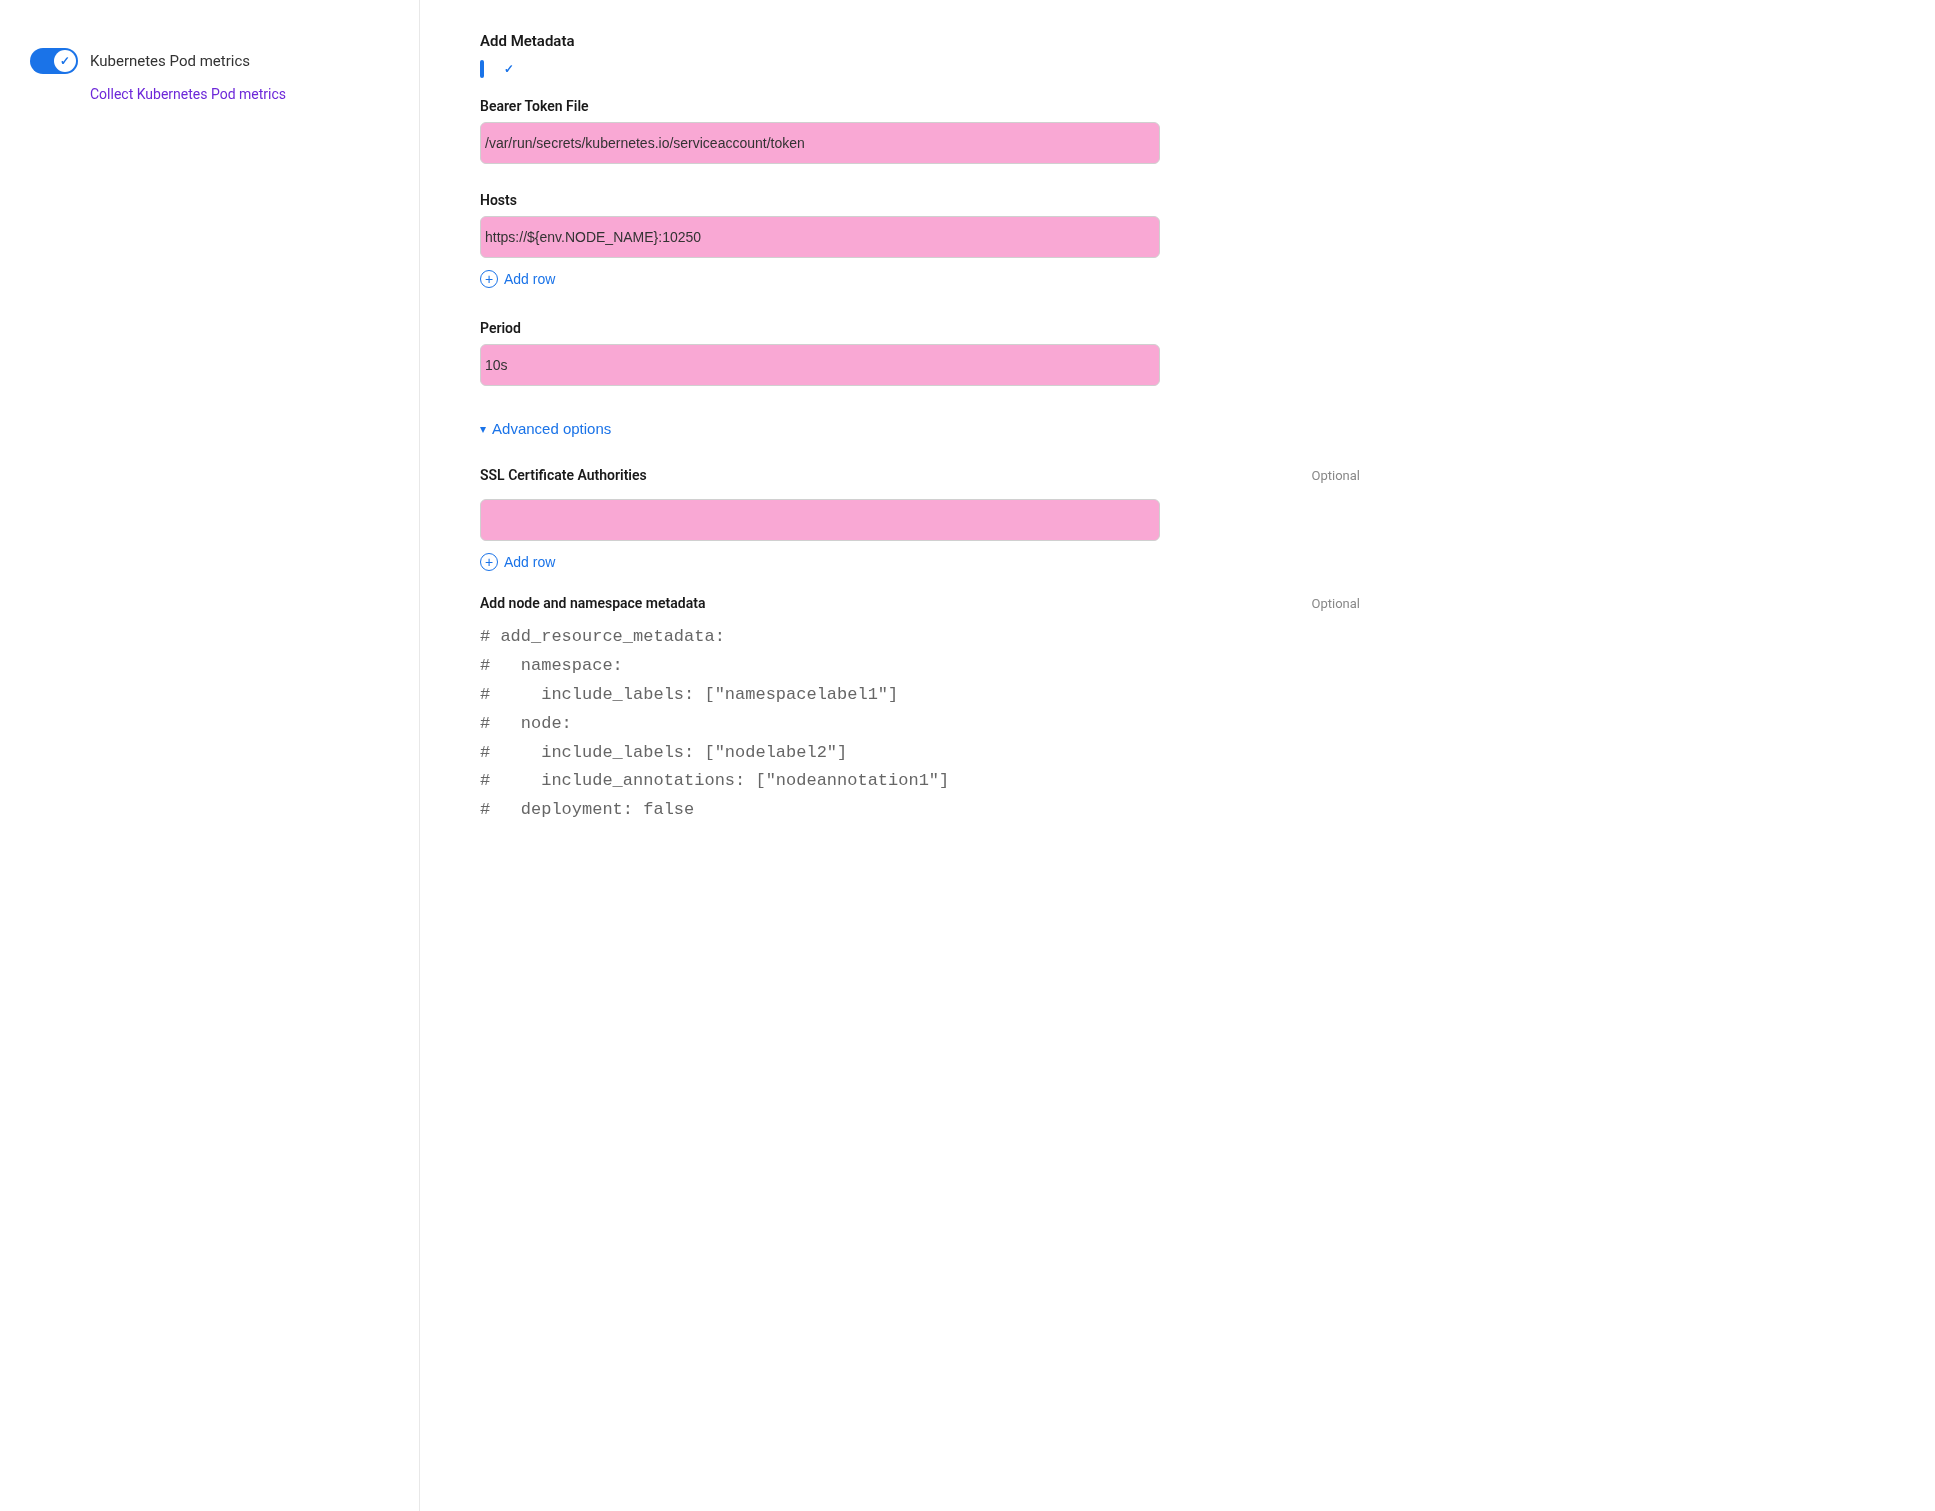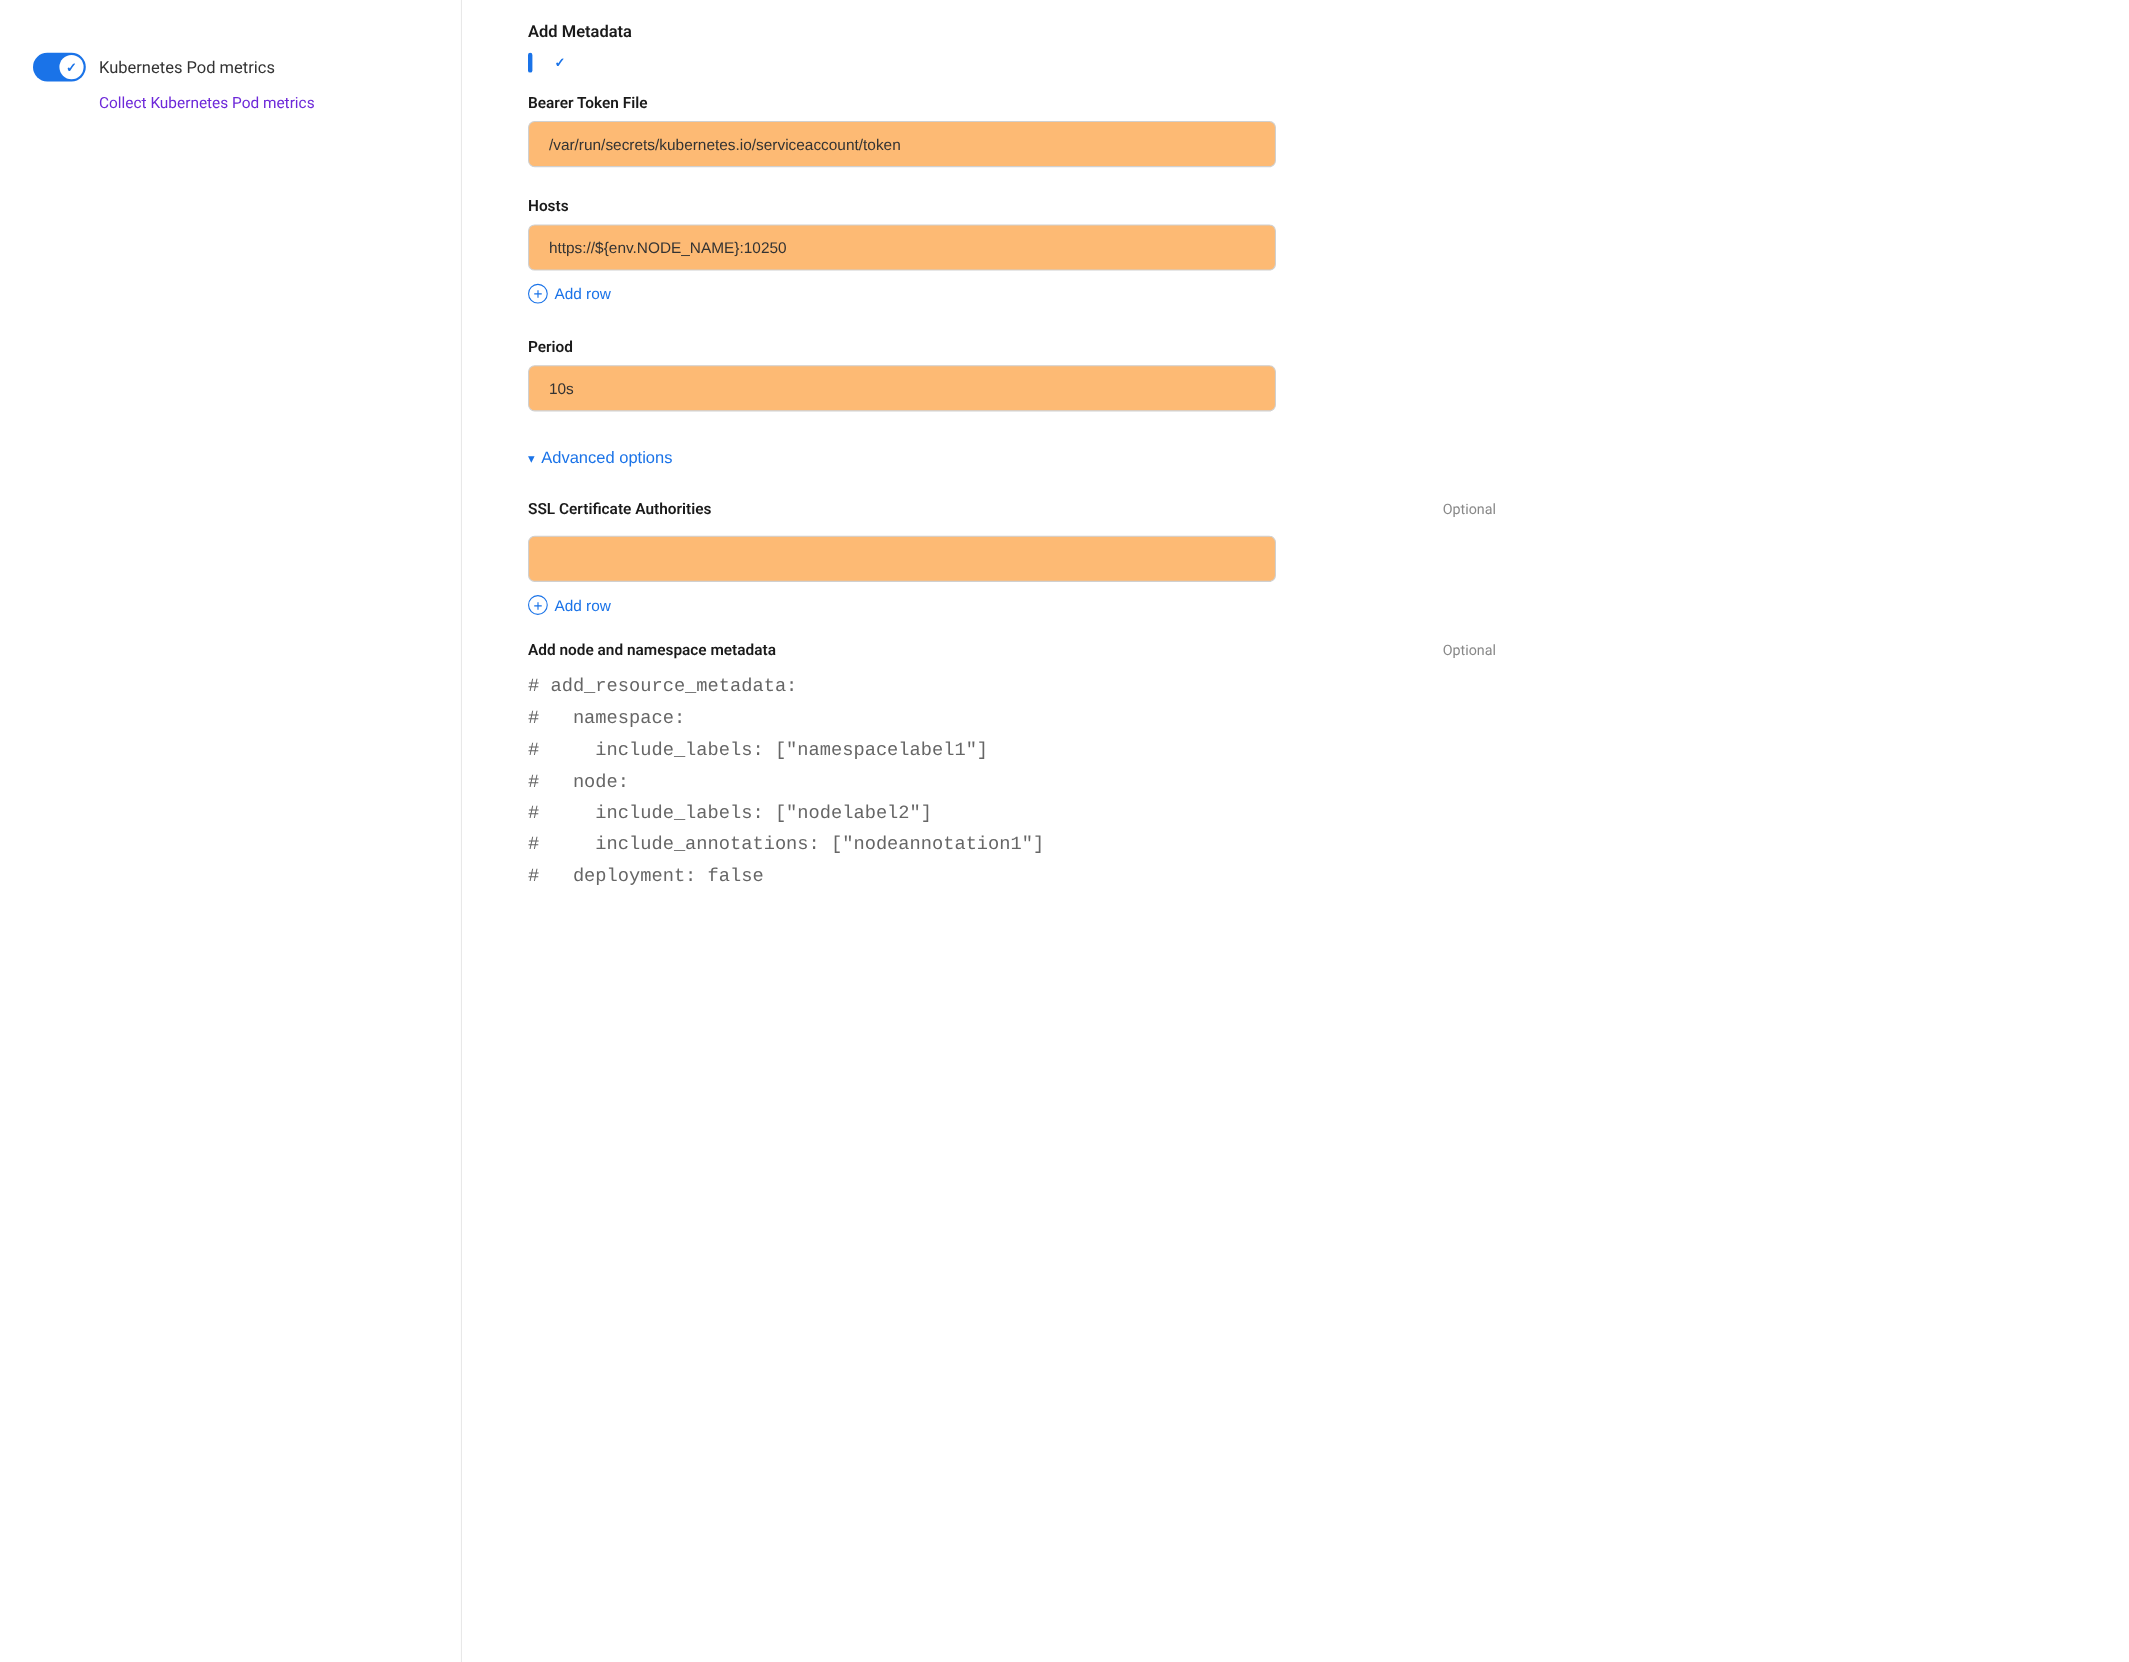--- a/index.html
+++ b/index.html
@@ -123,26 +123,26 @@
 
     .optional-badge {
       font-size: 13px;
       color: #888;
       font-weight: 400;
     }
 
     .form-input {
       width: 100%;
       max-width: 680px;
-      padding: 12px 18px;
+      padding: 12px 4px;
       border: 1px solid #d0d0d0;
       border-radius: 6px;
       font-size: 14px;
       color: #333;
-      background: #fdba74;
+      background: #f9a8d4;
       outline: none;
     }
 
     .add-row-btn {
       display: flex;
       align-items: center;
       gap: 6px;
       color: #1a73e8;
       background: none;
       border: none;
@@ -193,20 +193,21 @@
       padding: 4px 0;
     }
 
     .code-line {
       display: block;
       white-space: pre;
     }
 
     .add-metadata-section {
       margin-bottom: 20px;
+      margin-top: 12px;
     }
 
     .add-metadata-label {
       font-size: 15px;
       font-weight: 600;
       color: #1a1a1a;
       margin-bottom: 10px;
       display: block;
     }
 

